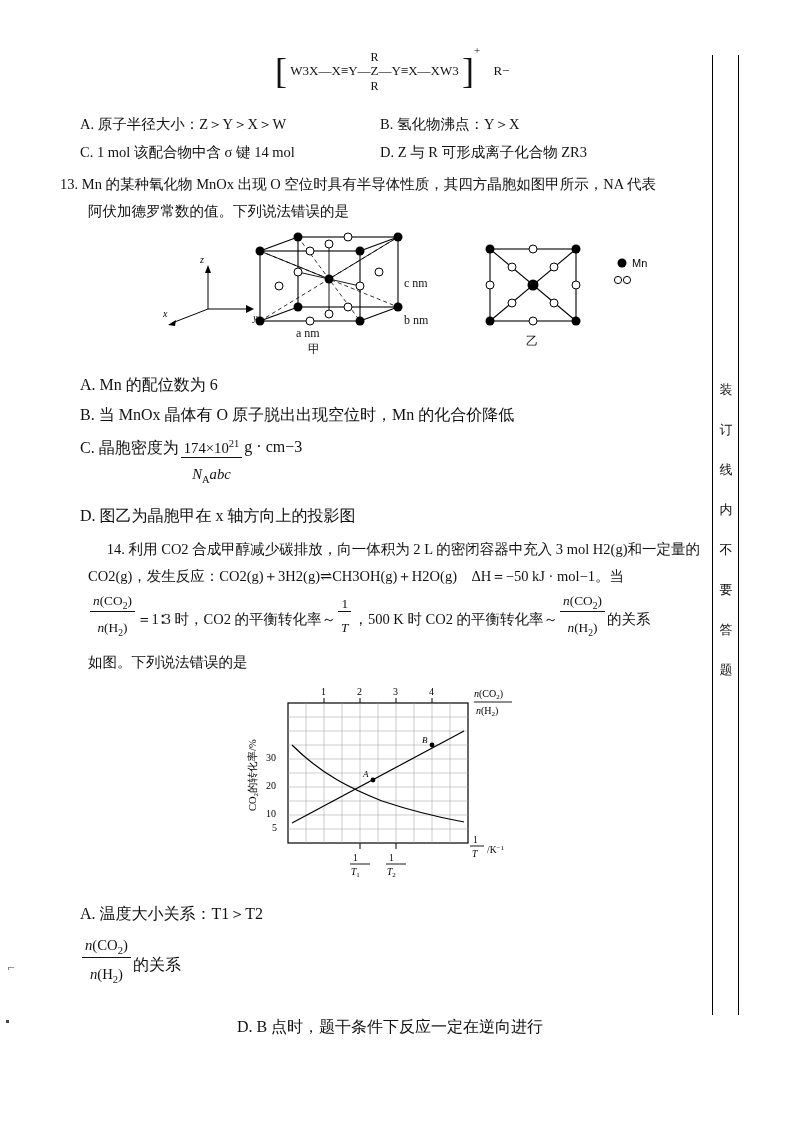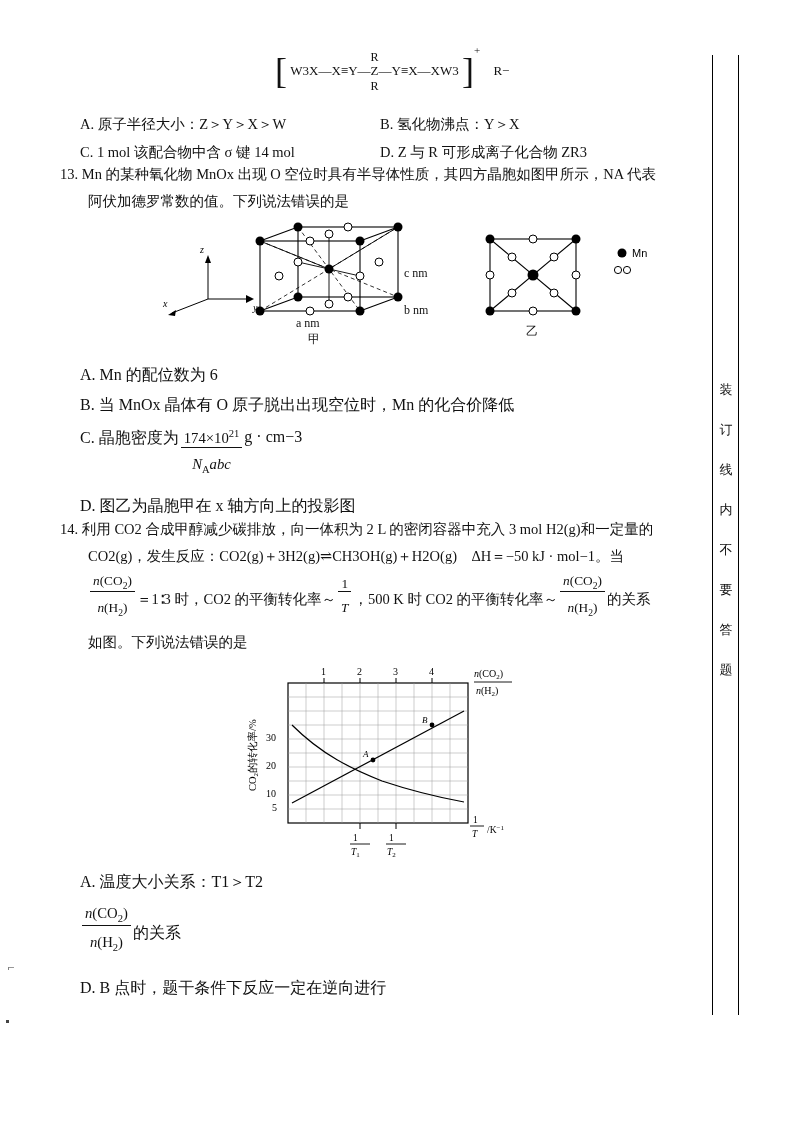--- a/index.html
+++ b/index.html
@@ -50,20 +50,21 @@
   }
   .seal-text span { display: block; }
 
   .content {
     position: absolute;
     left: 60px;
     top: 40px;
     width: 640px;
   }
   .q {
+    margin-top: 10px;
     font-size: 14.5px;
     line-height: 1.75;
   }
   .indent-hang {
     padding-left: 28px;
     text-indent: -28px;
   }
   .opt-row {
     display: flex;
     margin-top: 9px;
@@ -325,21 +326,21 @@
     <div class="opt" style="display:flex; margin-top:12px;">
       <span>C. 晶胞密度为</span>
       <span class="frac">
         <span class="num"><span>174×10</span><span class="sup">21</span></span>
         <span class="den"><span class="it">N</span><span class="sub">A</span><span class="it">abc</span></span>
       </span>
       <span>g · cm−3</span>
     </div>
     <div class="opt" style="margin-top:12px;">D. 图乙为晶胞甲在 x 轴方向上的投影图</div>
 
-    <div class="q indent-hang" style="">
+    <div class="q indent-hang" style="text-align:right;">
       <span>14.</span>
       <span>利用 CO2 合成甲醇减少碳排放，向一体积为 2 L 的密闭容器中充入 3 mol H2(g)和一定量的</span>
     </div>
     <div class="q" style="margin-top:2px; padding-left:28px;">CO2(g)，发生反应：CO2(g)＋3H2(g)⇌CH3OH(g)＋H2O(g)　ΔH＝−50 kJ · mol−1。当</div>
 
     <div class="q" style="margin-top:4px; padding-left:28px; display:flex; align-items:center; flex-wrap:wrap;">
       <span class="frac">
         <span class="num"><span class="it">n</span>(CO<span class="sub">2</span>)</span>
         <span class="den"><span class="it">n</span>(H<span class="sub">2</span>)</span>
       </span>
@@ -428,24 +429,24 @@
         <line x1="326" y1="181" x2="346" y2="181" stroke="#000" stroke-width="0.9"></line>
         <text x="327" y="192" font-size="9.5" font-family="Liberation Serif, serif"><tspan font-style="italic">T</tspan><tspan font-size="7" dy="2">2</tspan></text>
 
         <text x="413" y="160" font-size="9.5" font-family="Liberation Serif, serif">1</text>
         <line x1="410" y1="163" x2="424" y2="163" stroke="#000" stroke-width="0.9"></line>
         <text x="412" y="174" font-size="9.5" font-style="italic" font-family="Liberation Serif, serif">T</text>
         <text x="427" y="170" font-size="9.5" font-family="Liberation Serif, serif">/K<tspan font-size="7" dy="-3">−1</tspan></text>
       </svg>
     </div>
 
-    <div class="opt" style="margin-top:14px;">A. 温度大小关系：T1＞T2</div>
+    <div class="opt" style="margin-top:26px;">A. 温度大小关系：T1＞T2</div>
     <div class="opt" style="display:flex; align-items:center; margin-top:12px;">
       <span class="frac">
         <span class="num"><span class="it">n</span>(CO<span class="sub">2</span>)</span>
         <span class="den"><span class="it">n</span>(H<span class="sub">2</span>)</span>
       </span>
       <span>的关系</span>
     </div>
-    <div class="opt" style="margin-top:16px;">D. B 点时，题干条件下反应一定在逆向进行</div>
+    <div class="opt" style="margin-top:23px;text-align:center;">D. B 点时，题干条件下反应一定在逆向进行</div>
 
   </div>
 </div>
 
 </body></html>

